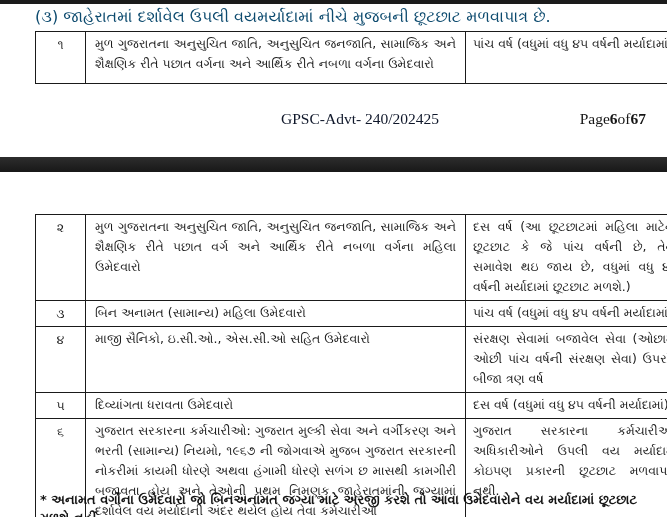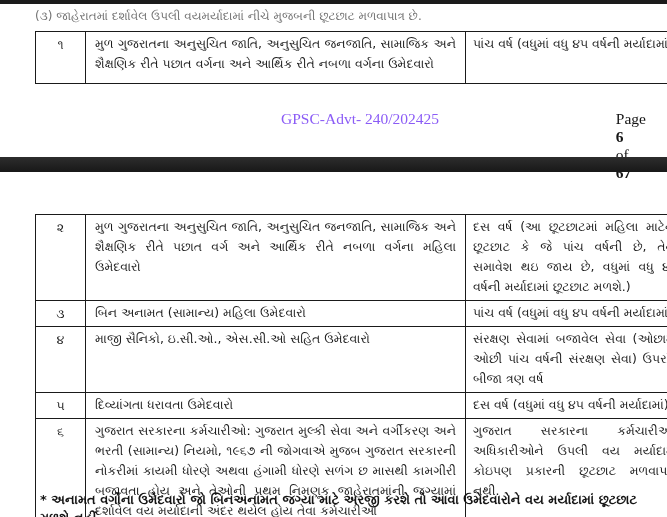--- a/index.html
+++ b/index.html
@@ -21,22 +21,22 @@
   }
   .page-break-bar {
     position: absolute; left: 0; top: 157px;
     width: 667px; height: 15px;
     background: linear-gradient(#2d2d2d, #181818);
   }
 
   .section-heading {
     position: absolute; left: 35px; top: 7px;
     width: 600px;
-    font-size: 12px; line-height: 19px;
-    color: #737373;
+    font-size: 16px; line-height: 19px;
+    color: #0c4a6e;
   }
 
   table.relax-table {
     border-collapse: collapse;
     table-layout: fixed;
     width: 611px;
     position: absolute; left: 35px;
     background: #fff;
   }
   table.relax-table.t1 { top: 31px; }
@@ -68,30 +68,29 @@
   .t1 tr.r0 { height: 52px; }
   .t2 tr.r0 { height: 78px; }
   .t2 tr.r1 { height: 25px; }
   .t2 tr.r2 { height: 55px; }
   .t2 tr.r3 { height: 25px; }
   .t2 tr.r4 { height: 84px; }
 
   .doc-ref {
     position: absolute; left: 281px; top: 110px;
     font-family: "Liberation Serif", serif;
-    font-size: 15.5px; color: #8b5cf6;
+    font-size: 15.5px; color: #0f172a;
     white-space: nowrap;
   }
   .page-ref {
     position: absolute; right: 21px; top: 110px;
     font-family: "Liberation Serif", serif;
     font-size: 15.5px; color: #151515;
     display: flex; gap: 0;
     white-space: nowrap;
-    flex-direction: column;
   }
   .page-ref .num { font-weight: bold; }
 
   .footnote {
     position: absolute; left: 40px; top: 491px;
     width: 615px;
     font-size: 13px; line-height: 18px;
     font-weight: 600;
     color: #141414;
   }

